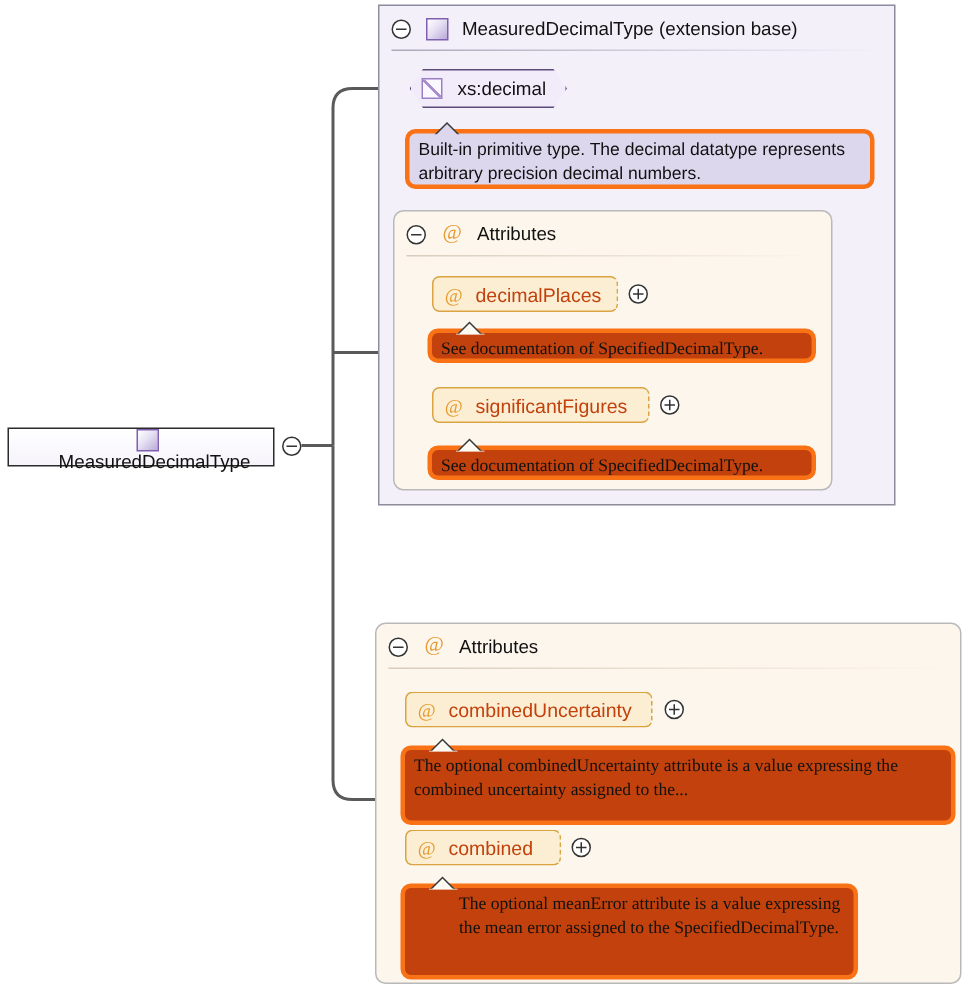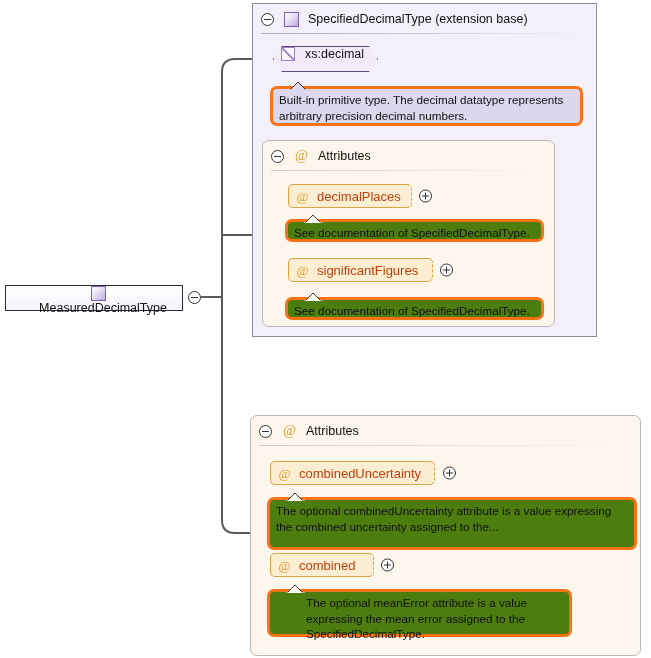--- a/index.html
+++ b/index.html
@@ -109,21 +109,21 @@
     white-space: nowrap;
   }
 
   
   .octa-box {
     position: absolute;
     background: #f2ecfa;
     border: 1px solid #5c4a7a;
     box-sizing: border-box;
     display: flex;
-    align-items: flex-start;
+    align-items: center;
     padding: 0 10px 0 7px;
     clip-path: polygon(9px 0, calc(100% - 9px) 0, 100% 50%, calc(100% - 9px) 100%, 9px 100%, 0 50%);
     border-radius: 2px;
   }
   .octa-glyph {
     width: 14px; height: 14px;
     border: 1px solid #9b7fc4;
     background: #faf7ff;
     position: relative;
     flex: none;
@@ -182,21 +182,21 @@
   .doc-note .tail {
     position: absolute;
     top: -8px;
     left: 16px;
     width: 20px;
     height: 9px;
     overflow: hidden;
   }
   .doc-note .tail svg { display: block; }
   .doc-purple { background: #ddd7ee; }
-  .doc-white  { background: #4d7c0f; }
+  .doc-white  { background: #c2410c; font-family: Liberation Serif, serif; }
 
   
   .root-box {
     position: absolute;
     background: linear-gradient(to bottom, #ffffff 0%, #f6f3fb 100%);
     border: 1px solid #2b2b2b;
     box-sizing: border-box;
     display: flex;
     align-items: center;
     padding-left: 8px;
@@ -233,21 +233,21 @@
     <span class="type-icon"></span>
     <span class="root-label">MeasuredDecimalType</span>
   </div>
   <div class="minus-circle root-minus" style="left:188px; top:291px;"></div>
 
 
   <div class="ctr-purple" style="left:252px; top:3px; width:345px; height:334px;">
     <div class="ctr-head">
       <span class="minus-circle"></span>
       <span class="type-icon" style="margin-left:10px;"></span>
-      <span class="ctr-title">SpecifiedDecimalType (extension base)</span>
+      <span class="ctr-title">MeasuredDecimalType (extension base)</span>
     </div>
   </div>
 
   <div class="octa-box" style="left:273px; top:46px; width:105px; height:26px;">
     <span class="octa-glyph"></span>
     <span class="octa-label">xs:decimal</span>
   </div>
 
   <div class="doc-note doc-purple" style="left:270px; top:86px; width:313px; height:40px;">
     <span class="tail">
@@ -323,21 +323,21 @@
     </span>
     <span>The optional combinedUncertainty attribute is a value expressing the combined uncertainty assigned to the...</span>
   </div>
 
   <div class="attr-pill" style="left:270px; top:553px; width:104px;">
     <span class="at-icon">@</span>
     <span class="attr-label">combined</span>
   </div>
   <div class="plus-circle pill-plus" style="left:381px; top:565px;"></div>
 
-  <div class="doc-note doc-white" style="left:267px; top:589px; width:305px; height:48px;padding-left:36px;">
+  <div class="doc-note doc-white" style="left:267px; top:589px; width:305px; height:64px;padding-left:36px;">
     <span class="tail">
       <svg width="20" height="10" viewBox="0 0 20 10">
         <path d="M1 9 L9 1 L17 9" fill="#fdfaf3" stroke="#3a3a3a" stroke-width="1"></path>
         <path d="M0 9.5 H19" stroke="#fdfaf3" stroke-width="2"></path>
       </svg>
     </span>
     <span>The optional meanError attribute is a value expressing the mean error assigned to the SpecifiedDecimalType.</span>
   </div>
 
 </div>

